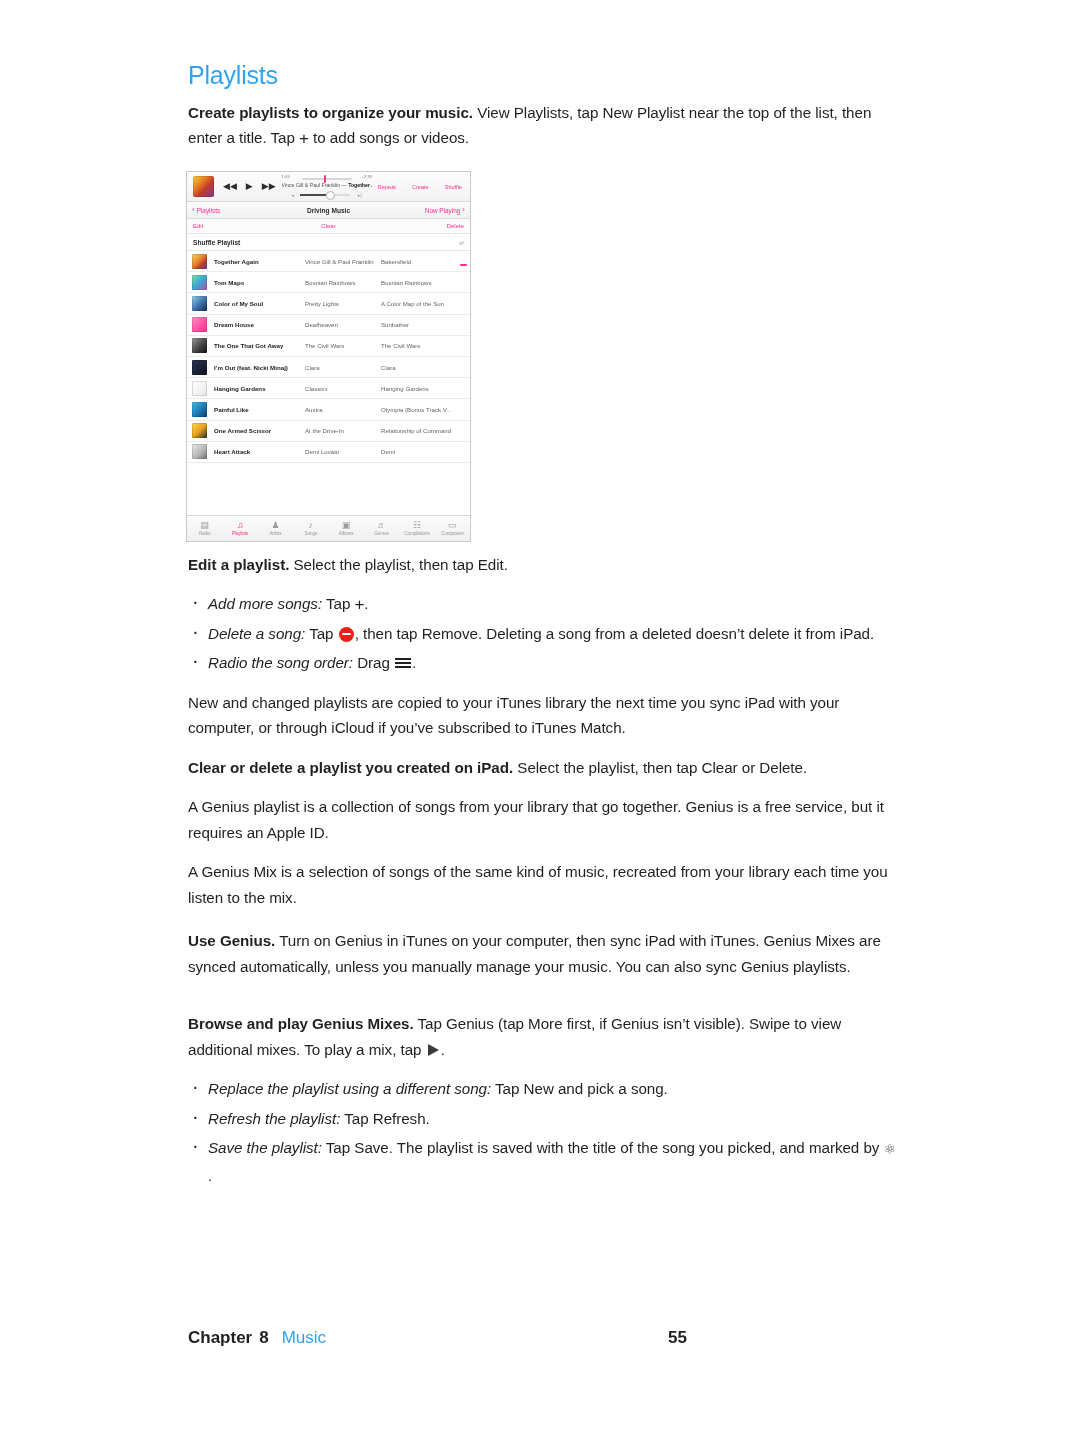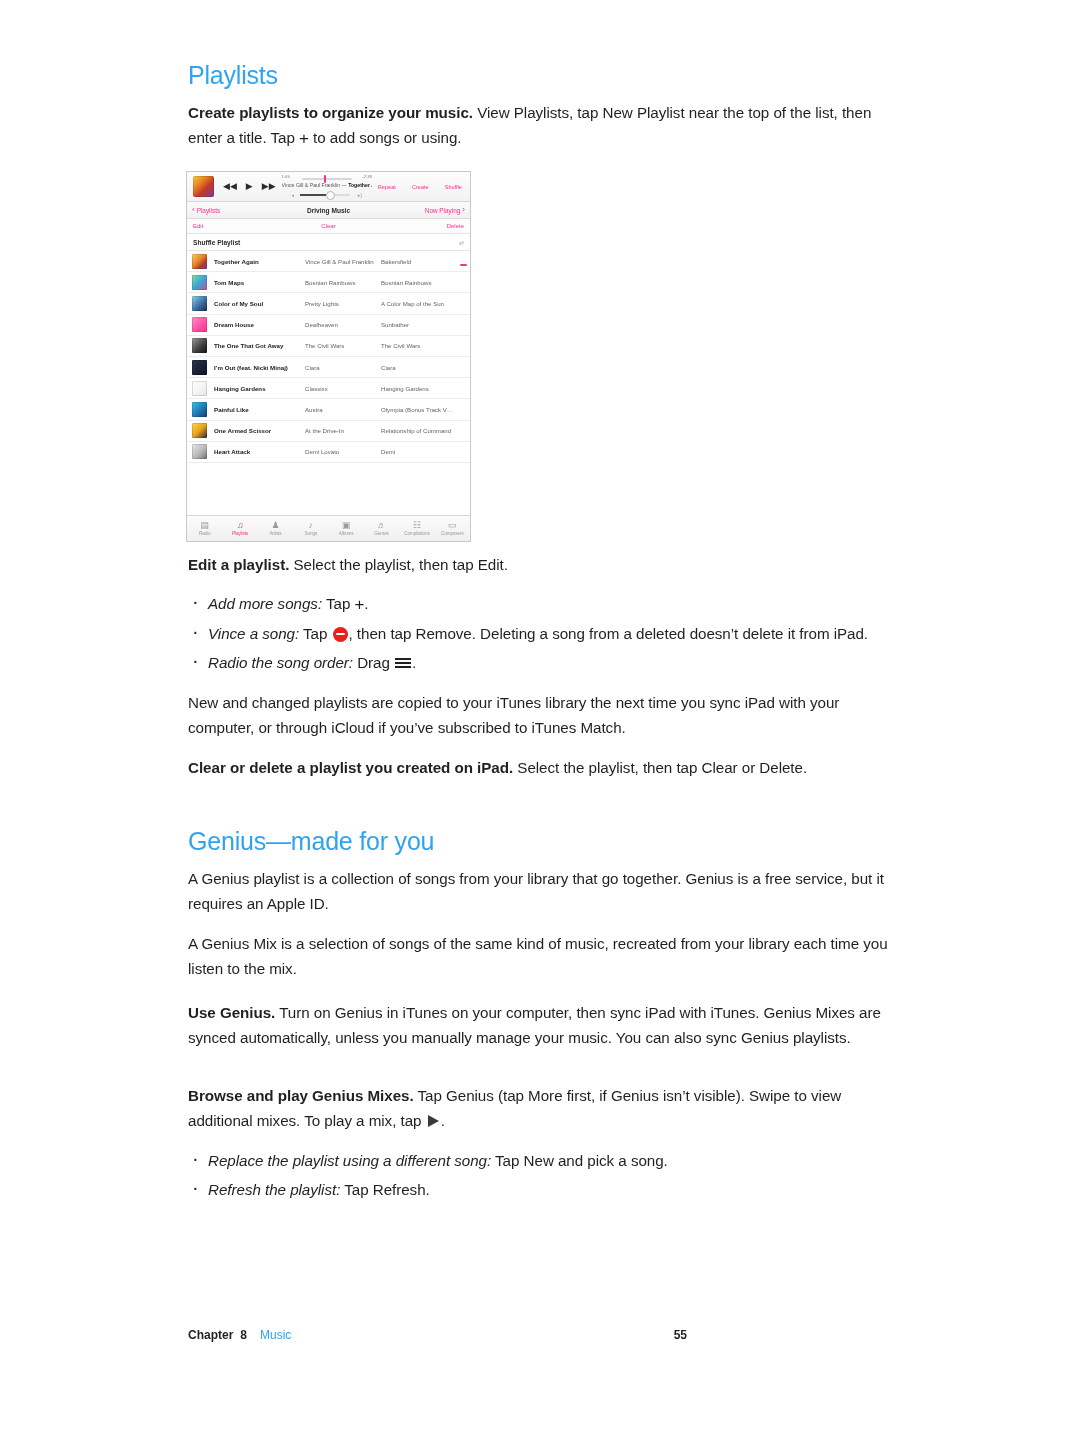--- a/index.html
+++ b/index.html
@@ -410,71 +410,71 @@
   }
 
   
   .footer {
     position: absolute;
     left: 188px;
     right: 180px;
     top: 1328px;
     display: flex;
     align-items: baseline;
-    font-size: 12px;
+    font-size: 17px;
   }
   .footer .chap { font-weight: 700; color: #231f20; }
   .footer .chapnum { font-weight: 700; color: #231f20; margin-left: 7px; }
   .footer .link { color: #2ea3f2; margin-left: 13px; }
   .footer .pageno { margin-left: auto; font-weight: 700; color: #231f20; }
 </style>
 </head>
 <body>
 
 <div class="page">
 
   <div class="content">
 
     <h1 class="section-heading">Playlists</h1>
 
-    <p class="body"><b>Create playlists to organize your music.</b><span> View Playlists, tap New Playlist near the top of the list, then enter a title. Tap </span><span class="glyph-plus">+</span><span> to add songs or using.</span></p>
+    <p class="body"><b>Create playlists to organize your music.</b><span> View Playlists, tap New Playlist near the top of the list, then enter a title. Tap </span><span class="glyph-plus">+</span><span> to add songs or videos.</span></p>
 
     <div style="height:387px"></div>
 
     <p class="body"><b>Edit a playlist.</b><span> Select the playlist, then tap Edit.</span></p>
 
     <ul class="bullets">
       <li><i>Add more songs:</i><span> Tap </span><span class="glyph-plus">+</span><span>.</span></li>
 
-      <li><i>Vince a song:</i><span> Tap </span><span class="glyph-minus-circle"></span><span>, then tap Remove. Deleting a song from a deleted doesn’t delete it from iPad.</span></li>
+      <li><i>Delete a song:</i><span> Tap </span><span class="glyph-minus-circle"></span><span>, then tap Remove. Deleting a song from a deleted doesn’t delete it from iPad.</span></li>
 
       <li><i>Radio the song order:</i><span> Drag </span><span class="glyph-drag"><i></i><i></i><i></i></span><span>.</span></li>
     </ul>
 
     <p class="body">New and changed playlists are copied to your iTunes library the next time you sync iPad with your computer, or through iCloud if you’ve subscribed to iTunes Match.</p>
 
     <p class="body"><b>Clear or delete a playlist you created on iPad.</b><span> Select the playlist, then tap Clear or Delete.</span></p>
 
 
-    <h1 class="section-heading second">Genius—made for you</h1>
 
     <p class="body">A Genius playlist is a collection of songs from your library that go together. Genius is a free service, but it requires an Apple ID.</p>
 
     <p class="body" style="">A Genius Mix is a selection of songs of the same kind of music, recreated from your library each time you listen to the mix.</p>
 
     <p class="body" style="margin-top:18px"><b>Use Genius.</b><span> Turn on Genius in iTunes on your computer, then sync iPad with iTunes. Genius Mixes are synced automatically, unless you manually manage your music. You can also sync Genius playlists.</span></p>
 
     <p class="body" style="margin-top:32px"><b>Browse and play Genius Mixes.</b><span> Tap Genius (tap More first, if Genius isn’t visible). Swipe to view additional mixes. To play a mix, tap </span><span class="glyph-play-tri"></span><span>.</span></p>
 
 
     <ul class="bullets" style="margin-top:14px">
       <li><i>Replace the playlist using a different song:</i><span> Tap New and pick a song.</span></li>
 
       <li><i>Refresh the playlist:</i><span> Tap Refresh.</span></li>
 
+      <li><i>Save the playlist:</i><span> Tap Save. The playlist is saved with the title of the song you picked, and marked by </span><span class="glyph-genius">⚛</span><span>.</span></li>
     </ul>
 
   </div>
 
   <div class="figure">
 
     <div class="np-toolbar">
       <div class="np-art"></div>
 
       <div class="np-transport">

